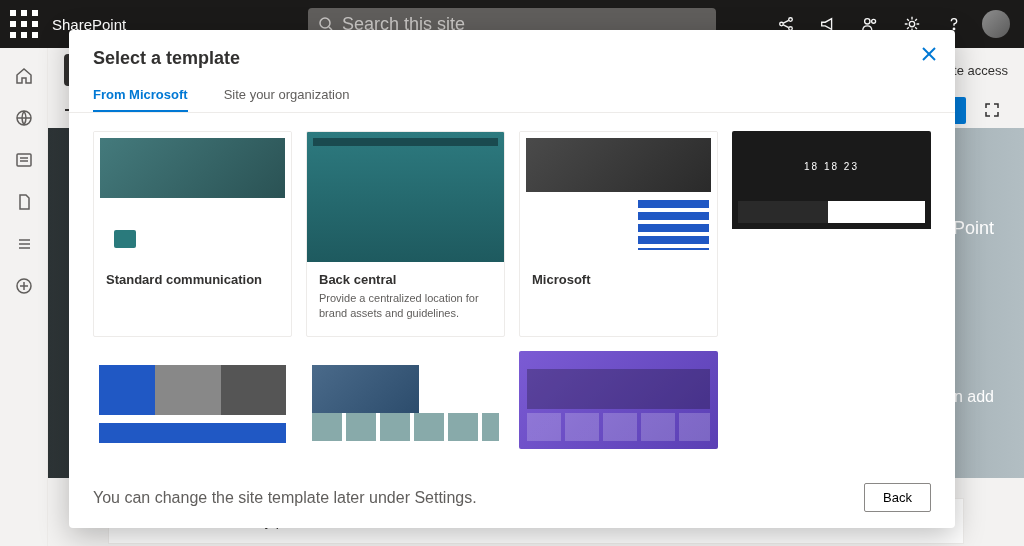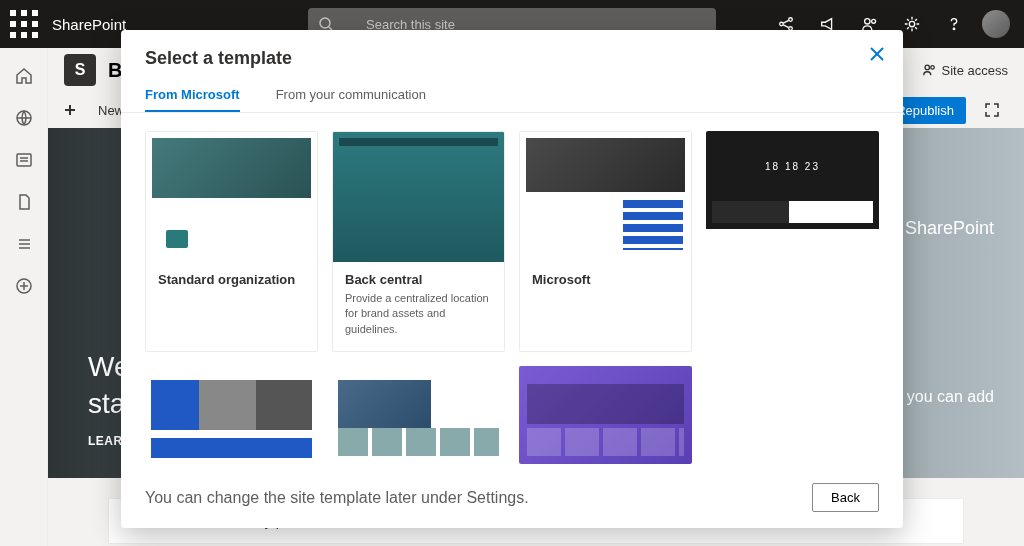--- a/index.html
+++ b/index.html
@@ -5,21 +5,21 @@
   * { box-sizing: border-box; margin: 0; padding: 0; }
   html, body { width: 1024px; height: 546px; font-family: "Segoe UI", -apple-system, sans-serif; overflow: hidden; background: #f3f2f1; }
   
   
   .topbar { height: 48px; background: #1b1a19; display: flex; align-items: center; color: #fff; padding: 0 8px; gap: 8px; }
   .waffle { width: 32px; height: 32px; display: flex; align-items: center; justify-content: center; cursor: pointer; }
   .waffle svg { fill: #fff; }
   .app-name { font-size: 15px; font-weight: 500; margin-left: 4px; }
   .search-wrap { margin-left: auto; margin-right: auto; width: 408px; height: 32px; background: #605e5c; border-radius: 4px; display: flex; align-items: center; padding: 0 10px; gap: 8px; position: absolute; left: 308px; }
   .search-wrap svg { width: 16px; height: 16px; fill: #c8c6c4; }
-  .search-input { background: transparent; border: none; outline: none; color: #fff; font-size: 13px; flex: 1; margin-left: 24px; }
+  .search-input { background: transparent; border: none; outline: none; color: #fff; font-size: 18px; flex: 1; }
   .search-input::placeholder { color: #c8c6c4; }
   .topbar-right { margin-left: auto; display: flex; align-items: center; gap: 2px; }
   .topbar-icon { width: 40px; height: 40px; display: flex; align-items: center; justify-content: center; cursor: pointer; }
   .topbar-icon svg { width: 18px; height: 18px; stroke: #fff; fill: none; stroke-width: 1.5; }
   .avatar { width: 28px; height: 28px; border-radius: 50%; background: linear-gradient(135deg,#8e8e8e,#5a5a5a); margin: 0 6px; }
   
   
   .leftrail { position: absolute; left: 0; top: 48px; bottom: 0; width: 48px; background: #f3f2f1; border-right: 1px solid #edebe9; display: flex; flex-direction: column; align-items: center; padding-top: 8px; gap: 2px; }
   .rail-item { width: 40px; height: 40px; display: flex; align-items: center; justify-content: center; cursor: pointer; border-radius: 4px; }
   .rail-item svg { width: 20px; height: 20px; stroke: #605e5c; fill: none; stroke-width: 1.5; }
@@ -46,21 +46,21 @@
   .hero{height:350px;background:linear-gradient(90deg,#2d3436 0%,#636e72 40%,#b2bec3 100%);position:relative;color:#fff;padding:30px 40px;display:flex;flex-direction:column;justify-content:flex-end;}
   .hero-title{font-size:28px;font-weight:300;line-height:1.3;margin-bottom:12px;}
   .hero-btn{font-size:12px;font-weight:600;letter-spacing:0.5px;}
   .hero-right-text{position:absolute;right:30px;top:90px;font-size:18px;font-weight:300;}
   .hero-right-text2{position:absolute;right:30px;top:260px;font-size:16px;font-weight:300;}
   .faq-row{background:#fff;border:1px solid #edebe9;display:flex;align-items:center;padding:14px 20px;gap:14px;font-size:14px;color:#323130;margin:20px 60px 0 60px;}
   .faq-row svg{width:16px;height:16px;stroke:#605e5c;fill:none;stroke-width:1.5;}
   
   
   .overlay{position:absolute;inset:0;top:30px;display:flex;align-items:flex-start;justify-content:center;pointer-events:none;}
-  .modal{width:782px;height:498px;background:#fff;box-shadow:0 8px 30px rgba(0,0,0,0.25);border-radius:4px;pointer-events:auto;display:flex;flex-direction:column;position:relative;}
+  .modal{width:886px;height:498px;background:#fff;box-shadow:0 8px 30px rgba(0,0,0,0.25);border-radius:4px;pointer-events:auto;display:flex;flex-direction:column;position:relative;}
   .modal-close{position:absolute;top:10px;right:12px;width:28px;height:28px;display:flex;align-items:center;justify-content:center;cursor:pointer;}
   .modal-close svg{width:18px;height:18px;stroke:#0078d4;stroke-width:2;fill:none;}
   .modal-title{font-size:18px;font-weight:600;color:#323130;padding:18px 24px 10px;}
   .modal-tabs{display:flex;gap:36px;padding:0 24px;border-bottom:1px solid #edebe9;}
   .modal-tab{font-size:13px;color:#605e5c;padding:8px 0;cursor:pointer;border-bottom:2px solid transparent;}
   .modal-tab.active{color:#0078d4;font-weight:600;border-bottom-color:#0078d4;}
   .modal-body{flex:1;overflow:auto;padding:18px 24px 10px;}
   .grid{display:grid;grid-template-columns:repeat(4,1fr);gap:14px;}
   .card{border:1px solid #edebe9;border-radius:2px;overflow:hidden;cursor:pointer;background:#fff;}
   .thumb{height:130px;position:relative;}
@@ -262,28 +262,28 @@
   <div class="modal">
     <div class="modal-close">
       <svg viewBox="0 0 18 18">
           <line x1="3" y1="3" x2="15" y2="15"></line>
           <line x1="15" y1="3" x2="3" y2="15"></line>
         </svg>
     </div>
     <div class="modal-title">Select a template</div>
     <div class="modal-tabs">
       <div class="modal-tab active">From Microsoft</div>
-      <div class="modal-tab">From your communication</div>
+      <div class="modal-tab">Site your organization</div>
     </div>
     <div class="modal-body">
       <div class="grid">
         <div class="card">
           <div class="thumb standard"></div>
           <div class="card-info">
-            <div class="card-title">Standard organization</div>
+            <div class="card-title">Standard communication</div>
           </div>
         </div>
         <div class="card">
           <div class="thumb brand"></div>
           <div class="card-info">
             <div class="card-title">Back central</div>
             <div class="card-desc">Provide a centralized location for brand assets and guidelines.</div>
           </div>
         </div>
         <div class="card">

